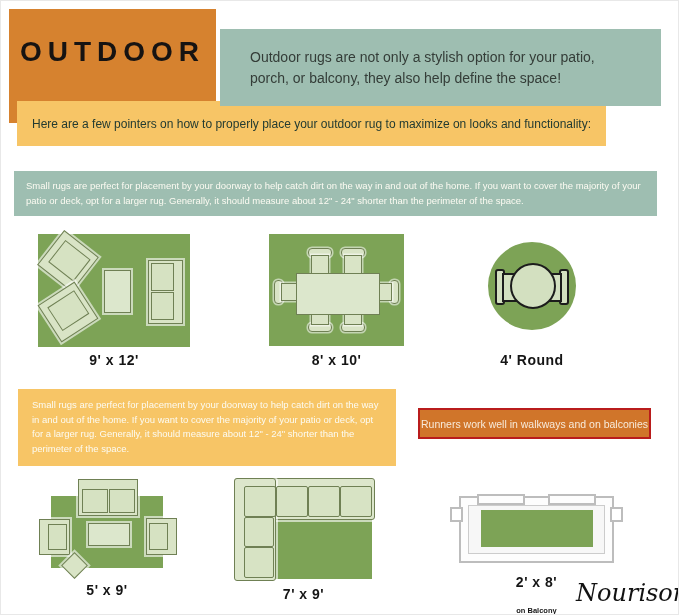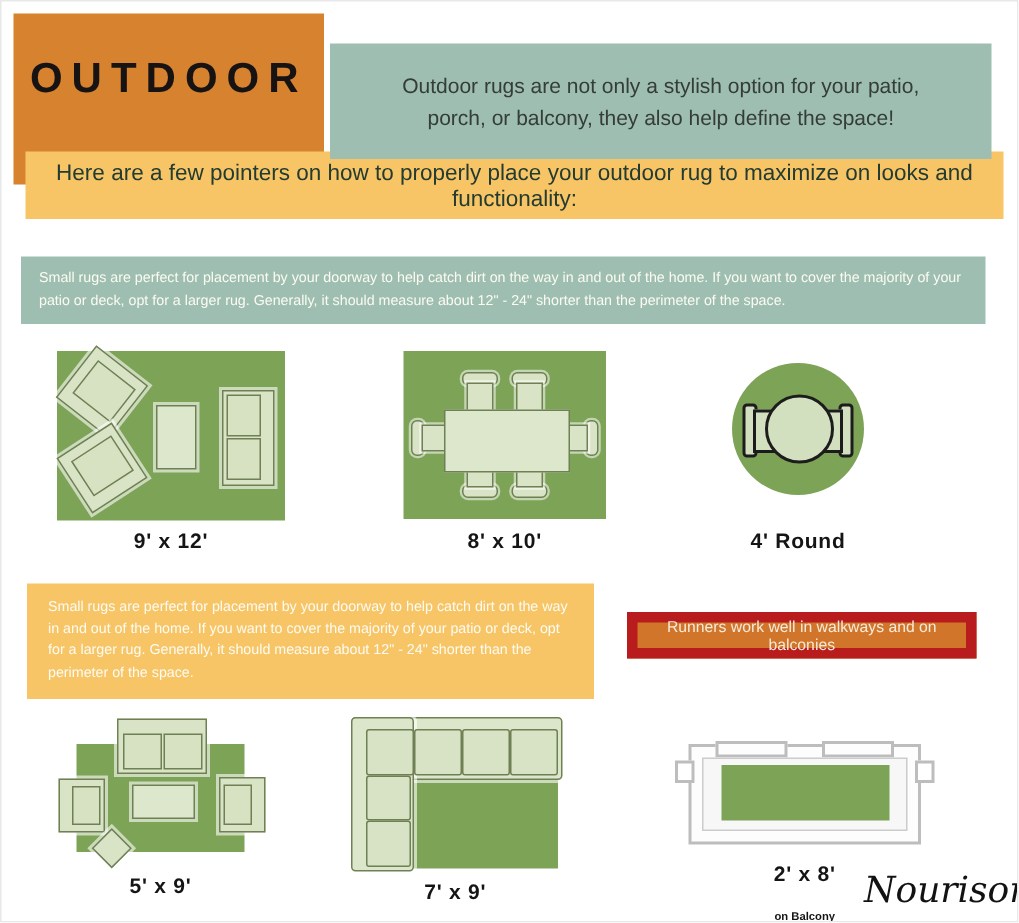--- a/index.html
+++ b/index.html
@@ -5,30 +5,30 @@
   html,body{margin:0;padding:0;background:#fff;}
   .page{
     position:relative;width:679px;height:615px;background:#fff;overflow:hidden;
     font-family:"Liberation Sans",sans-serif;border:1px solid #e8e8e8;box-sizing:border-box;
   }
   
   .title-box{position:absolute;left:8px;top:8px;width:207px;height:114px;background:#D6822F;z-index:1;text-align:center;}
   .title-line1{margin-top:27px;font-size:28px;font-weight:700;letter-spacing:6px;color:#161312;}
   .title-line2{margin-top:5px;font-size:15px;font-weight:600;letter-spacing:4.5px;color:#6E2A17;}
   .intro-box{position:absolute;left:219px;top:28px;width:441px;height:77px;background:#9EBEB1;z-index:3;
-    display:flex;align-items:center;justify-content:center;text-align:center;padding:0 30px;box-sizing:border-box;
+    display:flex;align-items:center;justify-content:center;padding:0 30px;box-sizing:border-box;
     font-size:14px;line-height:1.5;color:#343D38;}
-  .banner{position:absolute;left:16px;top:100px;width:652px;height:45px;background:#F7C566;z-index:2;
+  .banner{position:absolute;left:16px;top:100px;width:589px;height:45px;background:#F7C566;z-index:2;
     display:flex;align-items:center;justify-content:center;text-align:center;
-    font-size:15px;color:#233B31;padding:0 14px;box-sizing:border-box;}
+    font-size:12px;color:#233B31;padding:0 14px;box-sizing:border-box;}
   
   .note{position:absolute;box-sizing:border-box;color:#FCFBF2;font-size:9.5px;line-height:1.55;}
   .note-teal{left:13px;top:170px;width:643px;min-height:44px;background:#9EBEB1;padding:8px 12px;}
   .note-yellow{left:17px;top:388px;width:378px;min-height:67px;background:#F7C566;padding:9px 14px;}
-  .runner-box{position:absolute;left:417px;top:407px;width:233px;height:31px;background:#D0752A;border:7px solid #b91c1c;
+  .runner-box{position:absolute;left:417px;top:407px;width:233px;height:31px;background:#D0752A;border:2px solid #b91c1c;
     display:flex;align-items:center;justify-content:center;text-align:center;
     font-size:10.5px;color:#F7EADA;box-sizing:border-box;}
   
   .rug{position:absolute;background:#7DA356;}
   .rug-round{border-radius:50%;}
   .rug-label{position:absolute;text-align:center;font-size:14px;font-weight:700;color:#151515;letter-spacing:.5px;}
   .rug-sublabel{position:absolute;text-align:center;font-size:7.5px;font-weight:600;color:#151515;}
   
   .furn{position:absolute;background:#D9E4C6;border:1px solid #6F8054;box-shadow:0 0 0 2px rgba(255,255,255,.6);}
   .inner-seat{position:absolute;border:1px solid #6F8054;background:#D6E2C2;}

